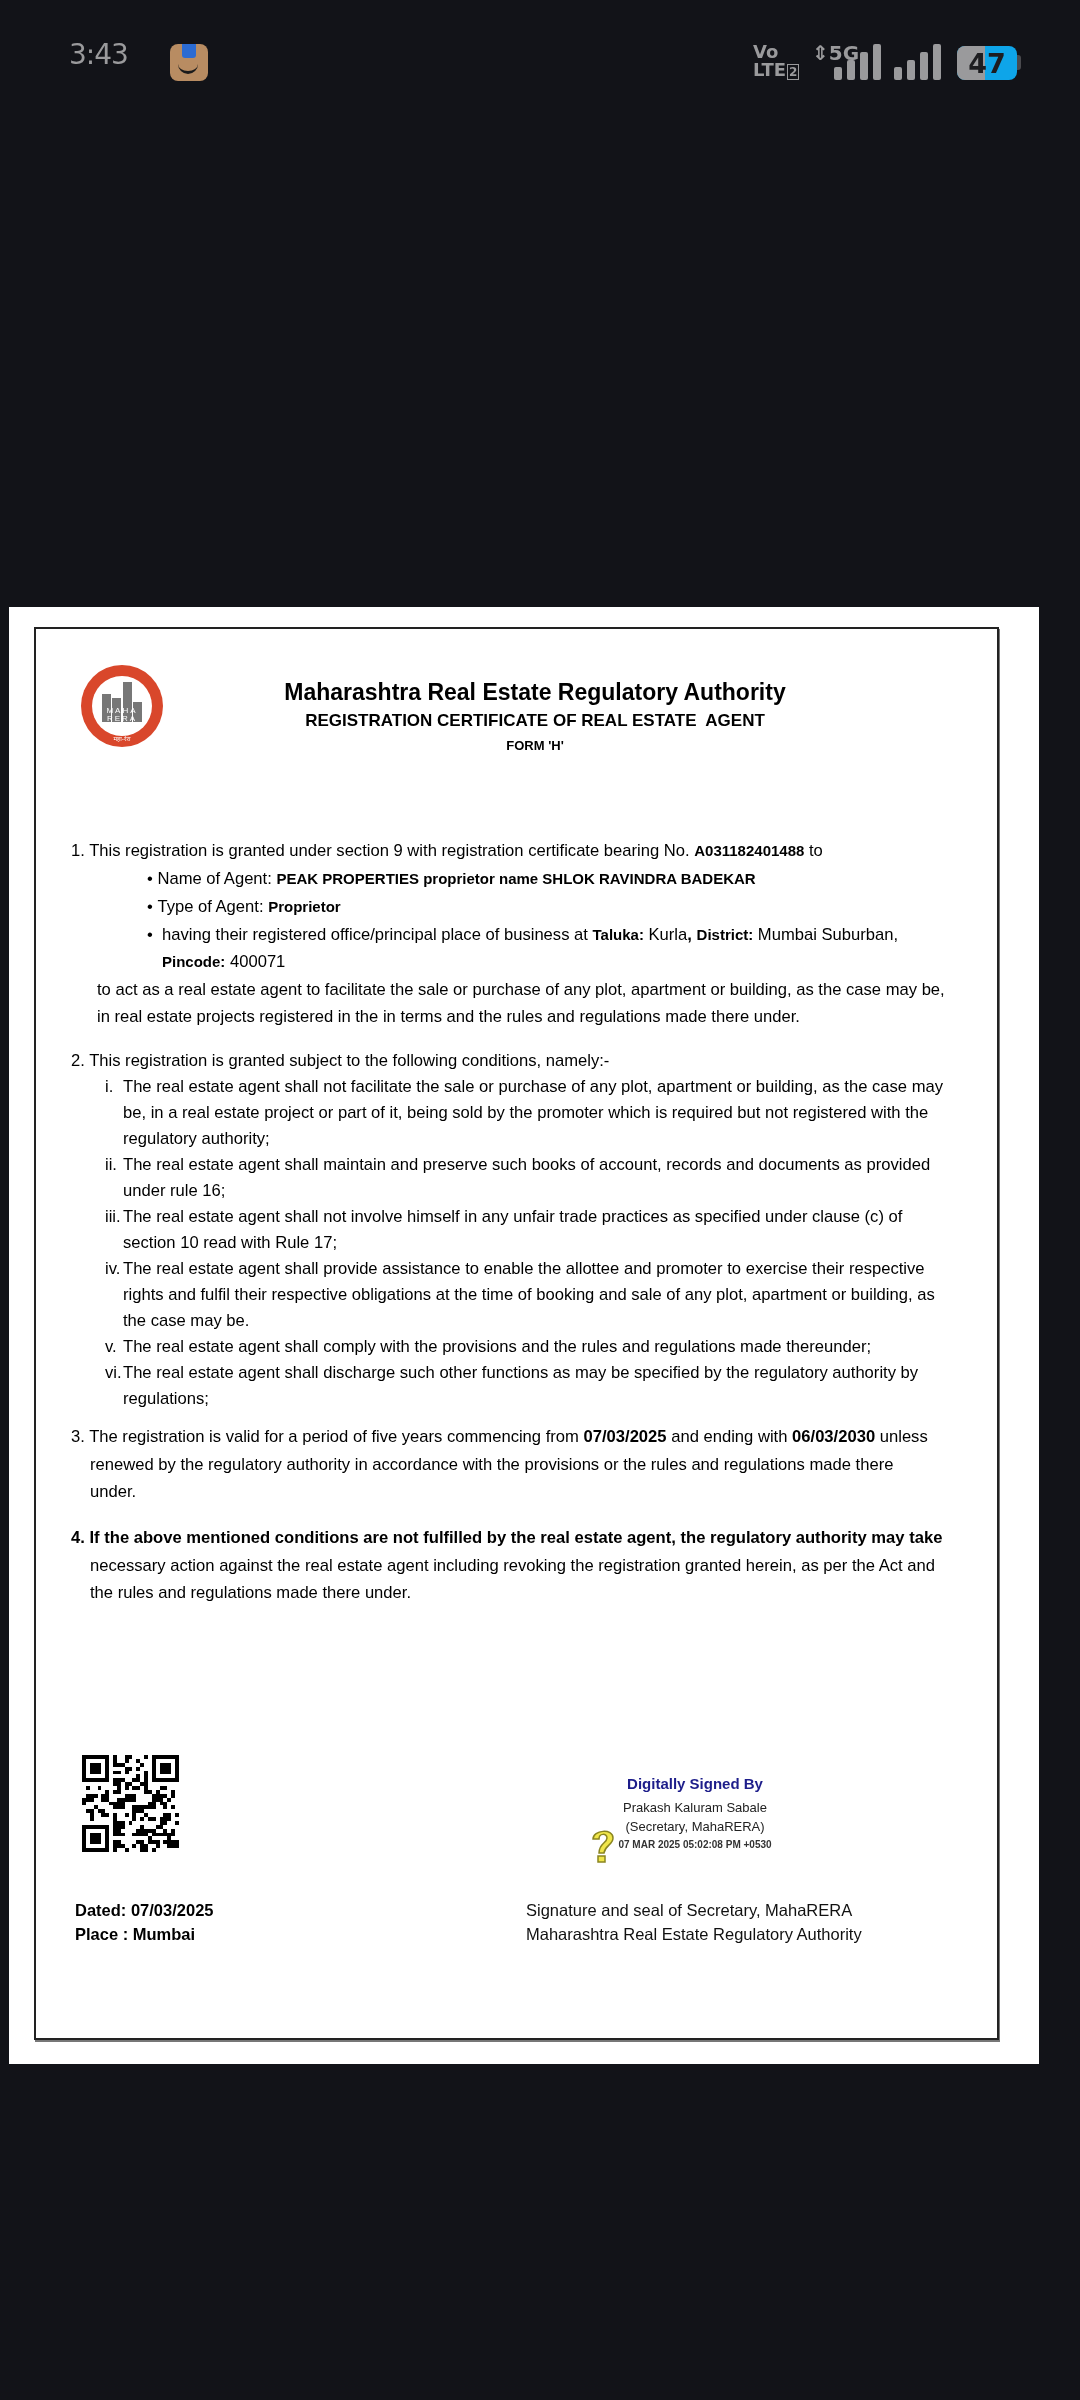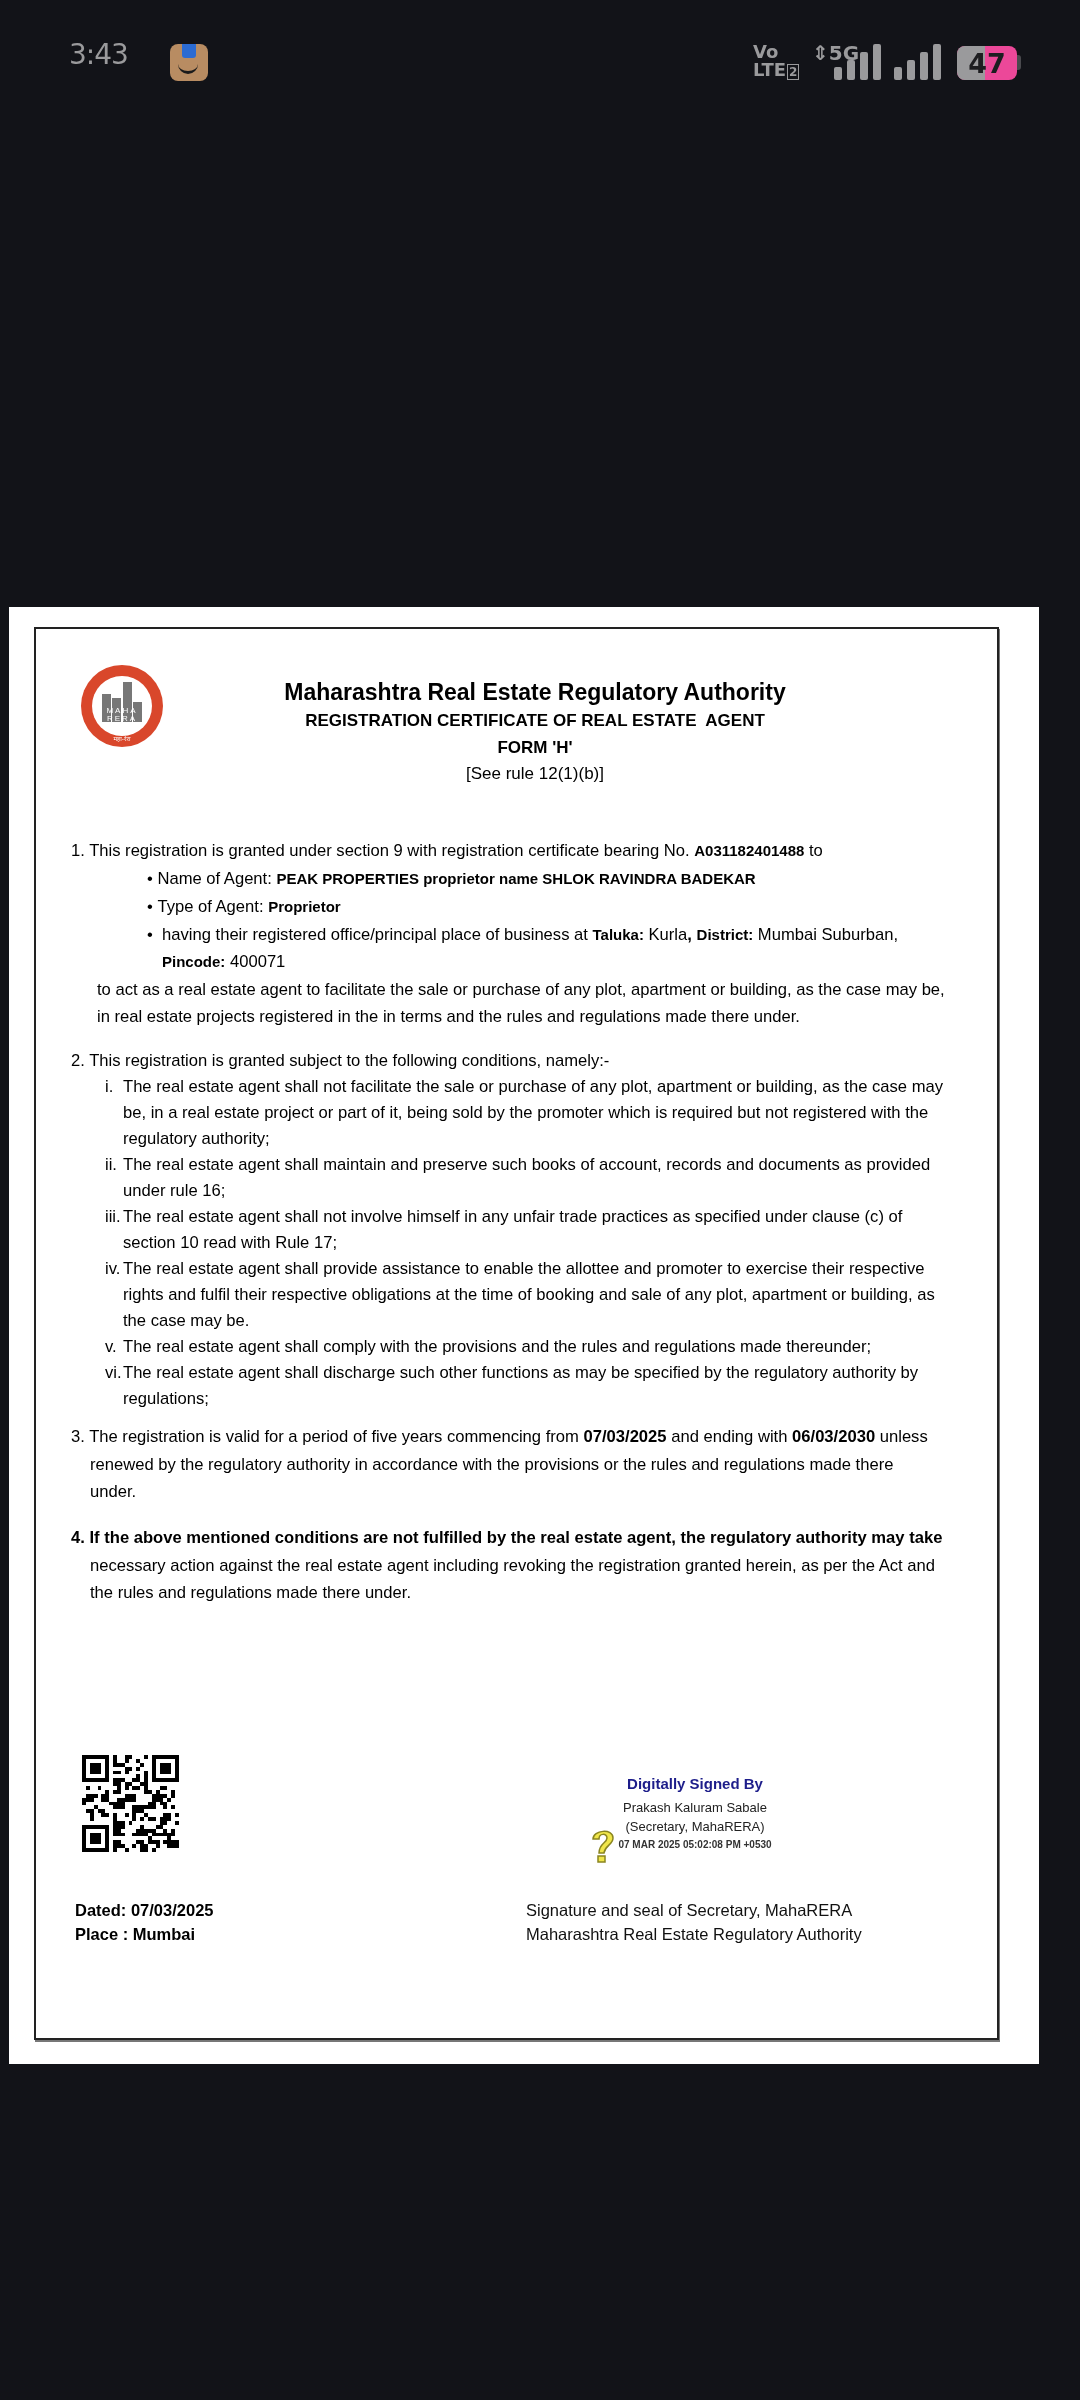--- a/index.html
+++ b/index.html
@@ -11,33 +11,33 @@
   .status-bar { position:absolute; left:0; top:0; width:1080px; height:125px; }
   .clock { position:absolute; left:69px; top:38px; font-size:28px; color:#9a9a9c; font-family:"DejaVu Sans", sans-serif; letter-spacing:-1px; }
   .notif-icon { position:absolute; left:170px; top:44px; width:38px; height:37px; border-radius:8px; background:#b88c62; overflow:hidden; }
   .notif-icon .tape { position:absolute; left:12px; top:0; width:14px; height:14px; background:#2b6bd2; border-radius:0 0 3px 3px; }
   .notif-icon .smile { position:absolute; left:8px; top:17px; width:20px; height:10px; border-bottom:3px solid #1b1b1b; border-radius:0 0 14px 14px; }
   .volte { position:absolute; left:753px; top:43px; color:#9a9a9c; font-weight:bold; font-size:18px; line-height:18px; font-family:"DejaVu Sans", sans-serif; }
   .volte .lte2 { font-size:16px; }
   .net5g { position:absolute; left:812px; top:41px; color:#9a9a9c; font-size:20px; font-weight:bold; font-family:"DejaVu Sans", sans-serif; }
   .signal { position:absolute; top:44px; height:36px; width:50px; }
   .signal span { position:absolute; bottom:0; width:8px; background:#9a9a9c; border-radius:2px; }
-  .battery { position:absolute; left:957px; top:46px; width:60px; height:34px; border-radius:8px; background:#ec4899; overflow:hidden; }
+  .battery { position:absolute; left:957px; top:46px; width:60px; height:34px; border-radius:8px; background:#0ea5e9; overflow:hidden; }
   .battery .fill { position:absolute; left:0; top:0; bottom:0; background:#9a9a9c; }
   .battery .pct { position:absolute; left:0; right:0; top:2px; text-align:center; font-size:27px; font-weight:bold; color:#1d1d20; font-family:"DejaVu Sans", sans-serif; }
   .battery-tip { position:absolute; left:1017px; top:55px; width:4px; height:15px; background:#4a4a4e; border-radius:0 3px 3px 0; }
 
   
   .page { position:absolute; left:9px; top:607px; width:1030px; height:1457px; background:#ffffff; }
   .frame { position:absolute; left:25px; top:20px; width:961px; height:1409px; border:2px solid #222; box-shadow:1px 2px 0 #777; }
   .logo { position:absolute; left:71px; top:57px; width:84px; height:84px; }
   .head { position:absolute; left:0; width:1030px; text-align:center; color:#000; }
   .head-title { top:72px; font-size:23px; font-weight:bold; left:0; padding-left:22px; width:1008px; }
   .head-sub { top:104px; font-size:17px; font-weight:bold; padding-left:22px; width:1008px; }
-  .head-form { top:131px; font-size:17px; font-weight:bold; padding-left:22px; width:1008px; }
+  .head-form { top:131px; font-size:13px; font-weight:bold; padding-left:22px; width:1008px; }
   .head-rule { top:157px; font-size:17px; padding-left:22px; width:1008px; }
 
   .body-text { position:absolute; left:62px; width:915px; font-size:16.6px; color:#000; line-height:27px; }
   .line { position:absolute; white-space:nowrap; }
   b { font-weight:bold; }
   .sm { font-size:15px; }
 
   .qr { position:absolute; left:73px; top:1148px; width:97px; height:97px; }
   .sig { position:absolute; left:556px; top:1168px; width:260px; text-align:center; }
   .sig-title { color:#1d1d8a; font-weight:bold; font-size:15px; }
@@ -93,21 +93,20 @@
     <rect x="43" y="18" width="9" height="40" fill="#777"></rect>
     <rect x="53" y="38" width="9" height="20" fill="#777"></rect>
     <text x="42" y="49" font-size="8" text-anchor="middle" fill="#fff" font-family="Liberation Sans, sans-serif" letter-spacing="2">MAHA</text>
     <text x="42" y="57" font-size="8" text-anchor="middle" fill="#fff" font-family="Liberation Sans, sans-serif" letter-spacing="2">RERA</text>
     <text x="42" y="77" font-size="6" text-anchor="middle" fill="#fff" font-family="DejaVu Sans, sans-serif">महा-रेरा</text>
   </svg>
 
   <div class="head head-title">Maharashtra Real Estate Regulatory Authority</div>
   <div class="head head-sub" style="white-space:pre">REGISTRATION CERTIFICATE OF REAL ESTATE  AGENT</div>
   <div class="head head-form">FORM 'H'</div>
-  <div class="head head-rule">[See rule 12(1)(b)]</div>
 
   <div class="body-text" style="top:230px;">
     <div class="line" style="left:0;top:0;">
       <span>1.</span>
       <span>This registration is granted under section 9 with registration certificate bearing No.</span>
       <b class="sm">A031182401488</b>
       <span>to</span>
     </div>
     <div class="line" style="left:76px;top:28px;">
       •&nbsp;<span>Name of Agent:</span>

